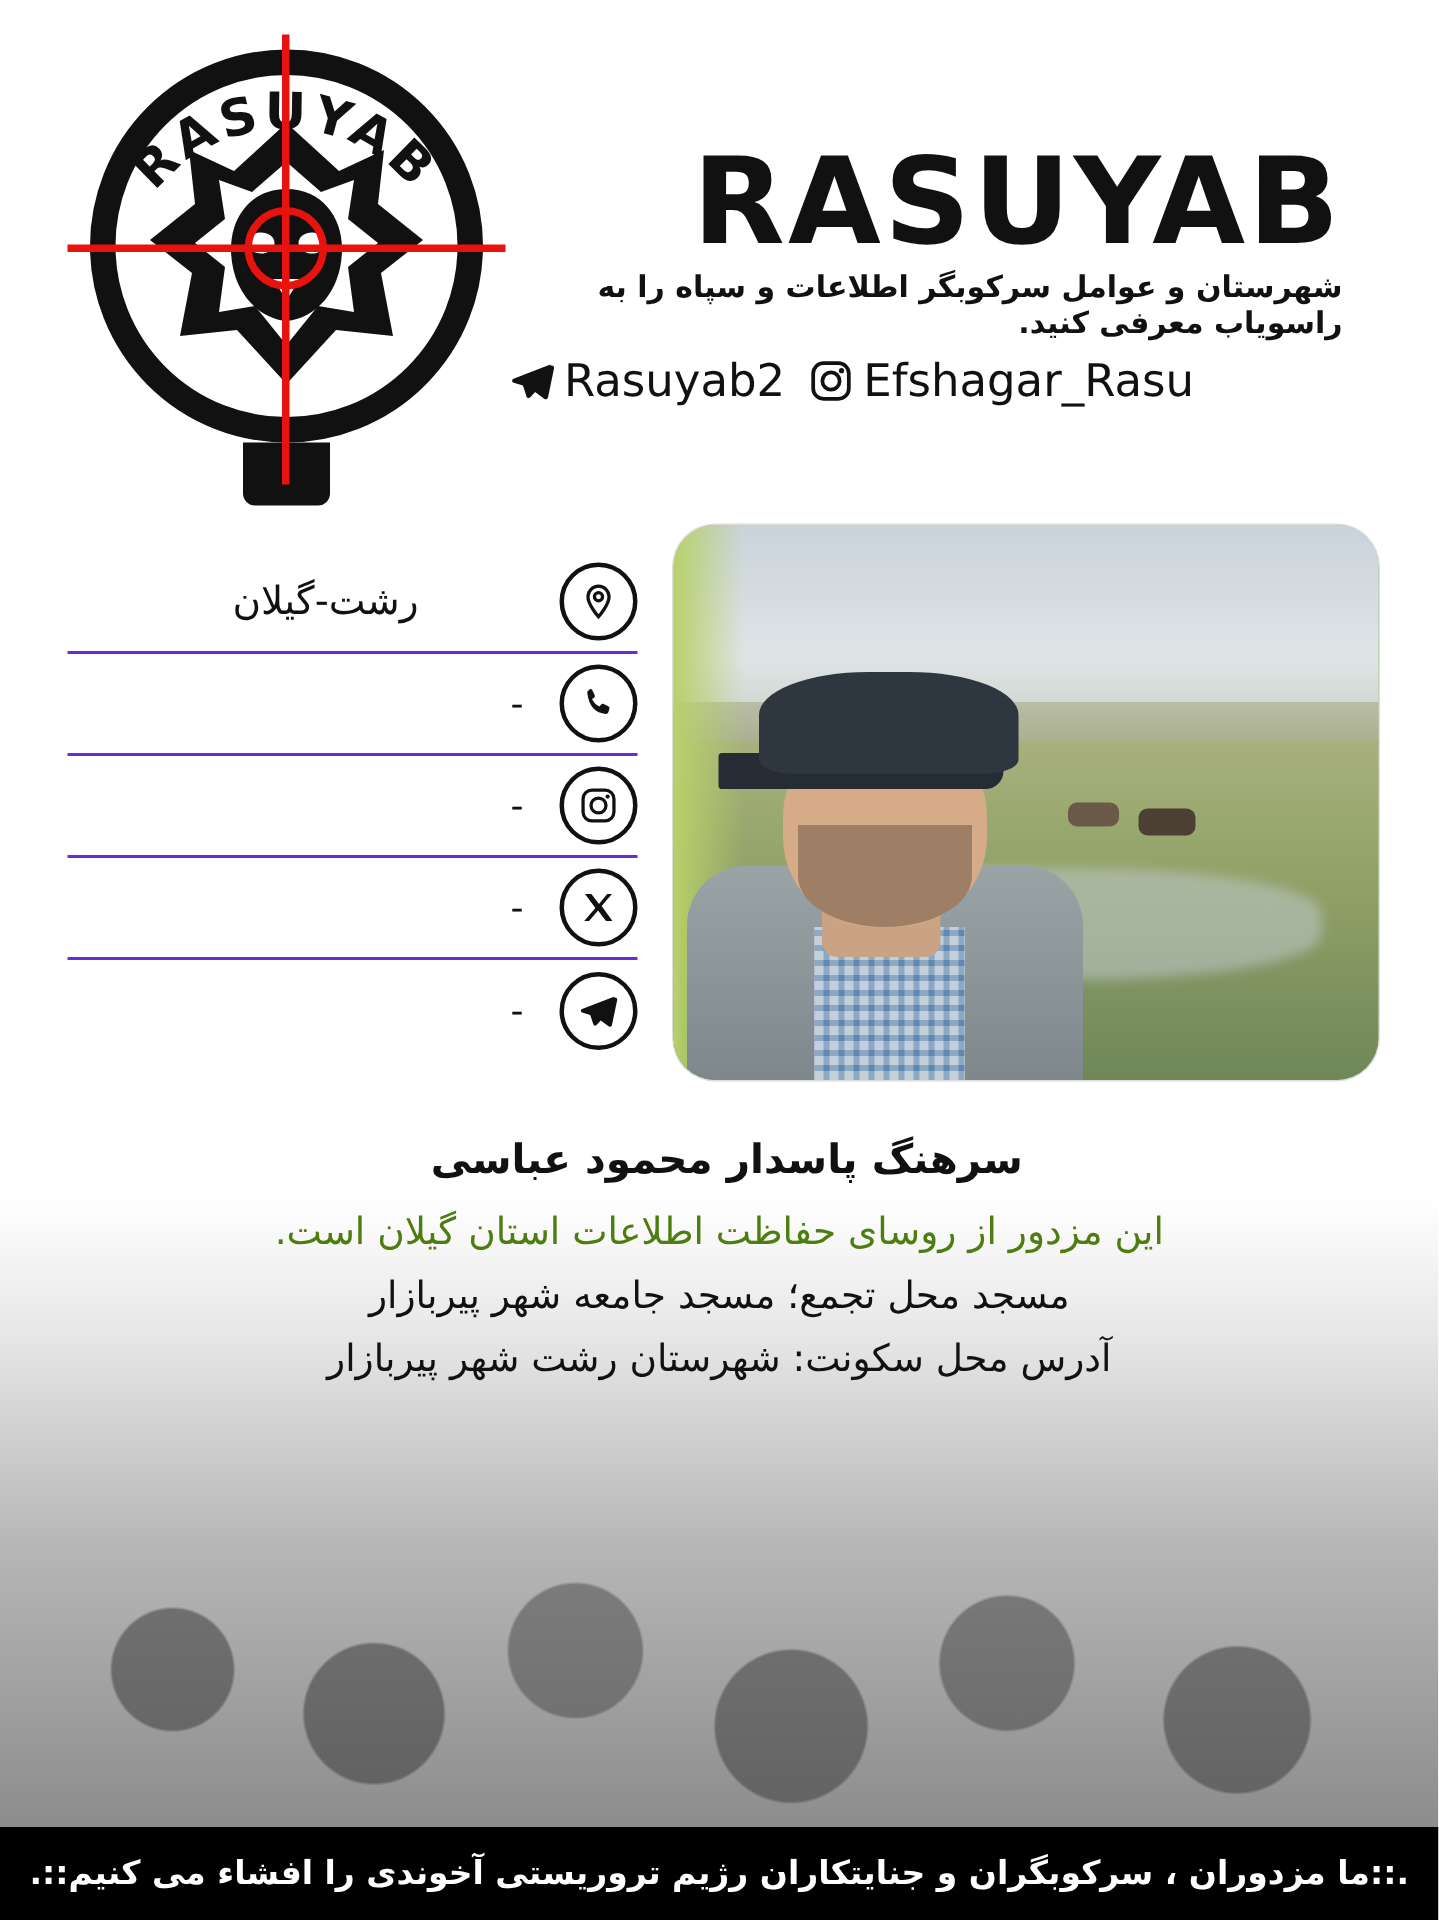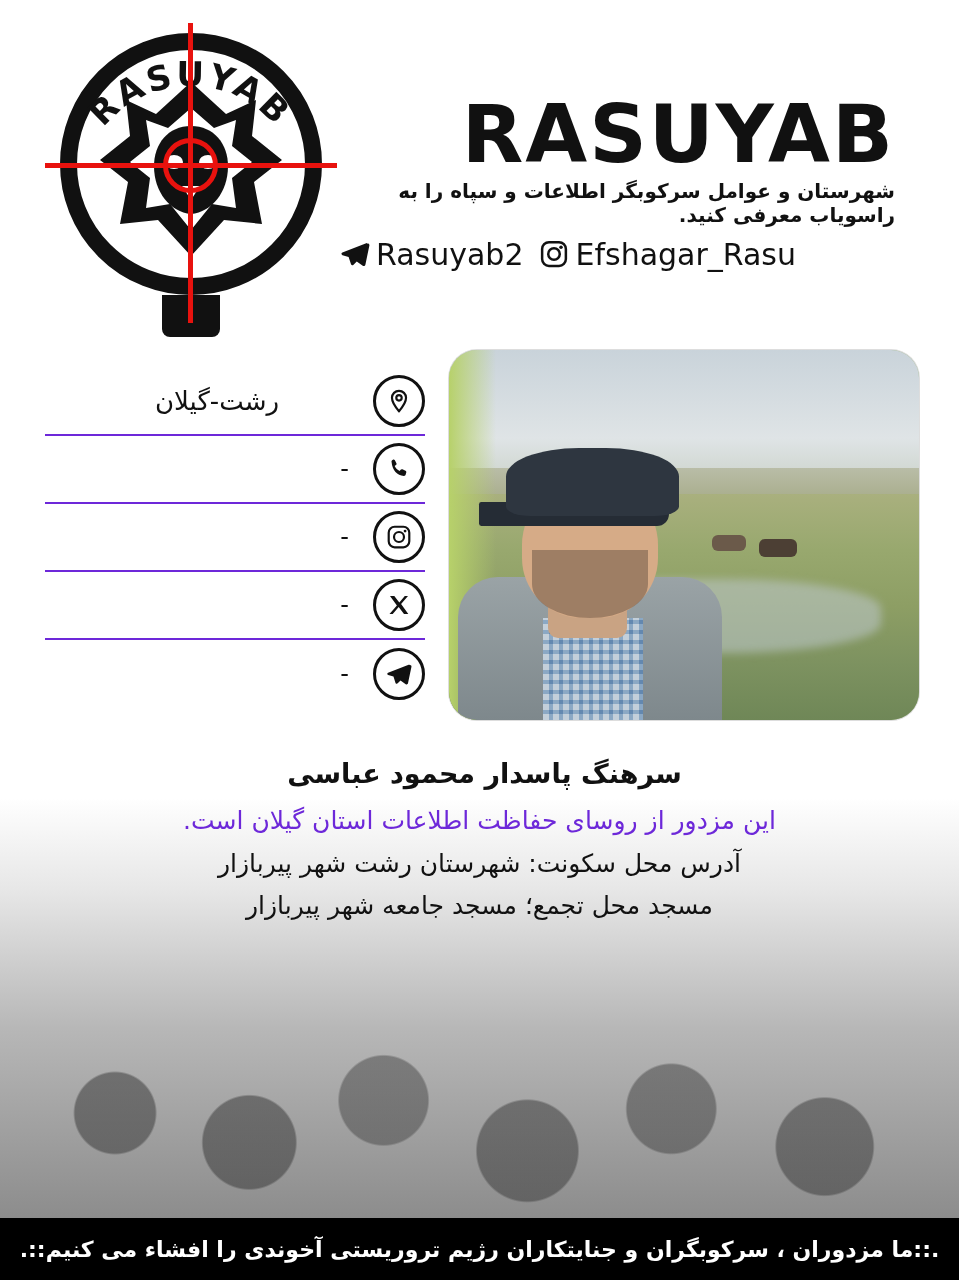--- a/index.html
+++ b/index.html
@@ -320,21 +320,21 @@
     font-size: 27px;
     font-weight: bold;
     color: #111;
     margin-bottom: 12px;
     padding-left: 10px;
   }
 
   .bio {
     font-size: 25px;
     line-height: 1.62;
-    color: #6d28d9;
+    color: #4d7c0f;
   }
   .bio p { margin: 0; }
 
   .addr {
     font-size: 25px;
     line-height: 1.62;
     color: #111;
     margin-top: 2px;
   }
 
@@ -481,22 +481,22 @@
     </div>
   </div>
 
   <div class="body-wrap">
     <div class="crowd-bg"></div>
     <div class="body-text">
       <div class="person-name">سرهنگ پاسدار محمود عباسی</div>
       <div class="bio">
         <p>این مزدور از روسای حفاظت اطلاعات استان گیلان است.</p>
       </div>
+      <div class="addr">مسجد محل تجمع؛ مسجد جامعه شهر پیربازار</div>
       <div class="addr">آدرس محل سکونت: شهرستان رشت شهر پیربازار</div>
-      <div class="addr">مسجد محل تجمع؛ مسجد جامعه شهر پیربازار</div>
     </div>
   </div>
 
   <div class="footer">
     <span>.::ما مزدوران ، سرکوبگران و جنایتکاران رژیم تروریستی آخوندی را افشاء می کنیم::.</span>
   </div>
 
 </div>
 
 </body></html>

